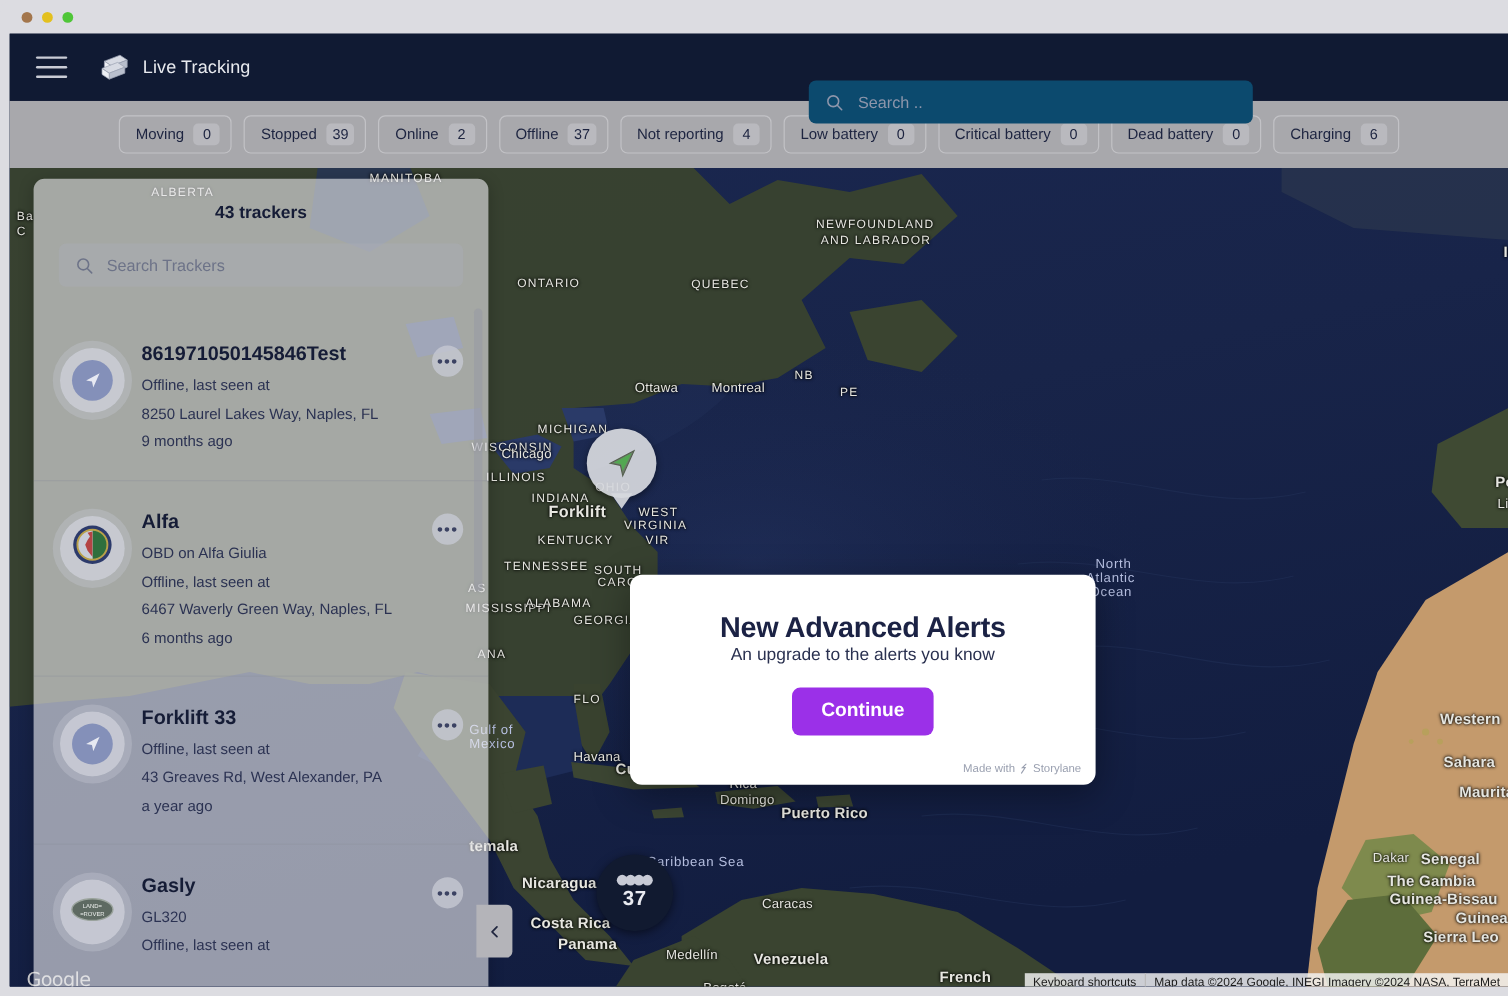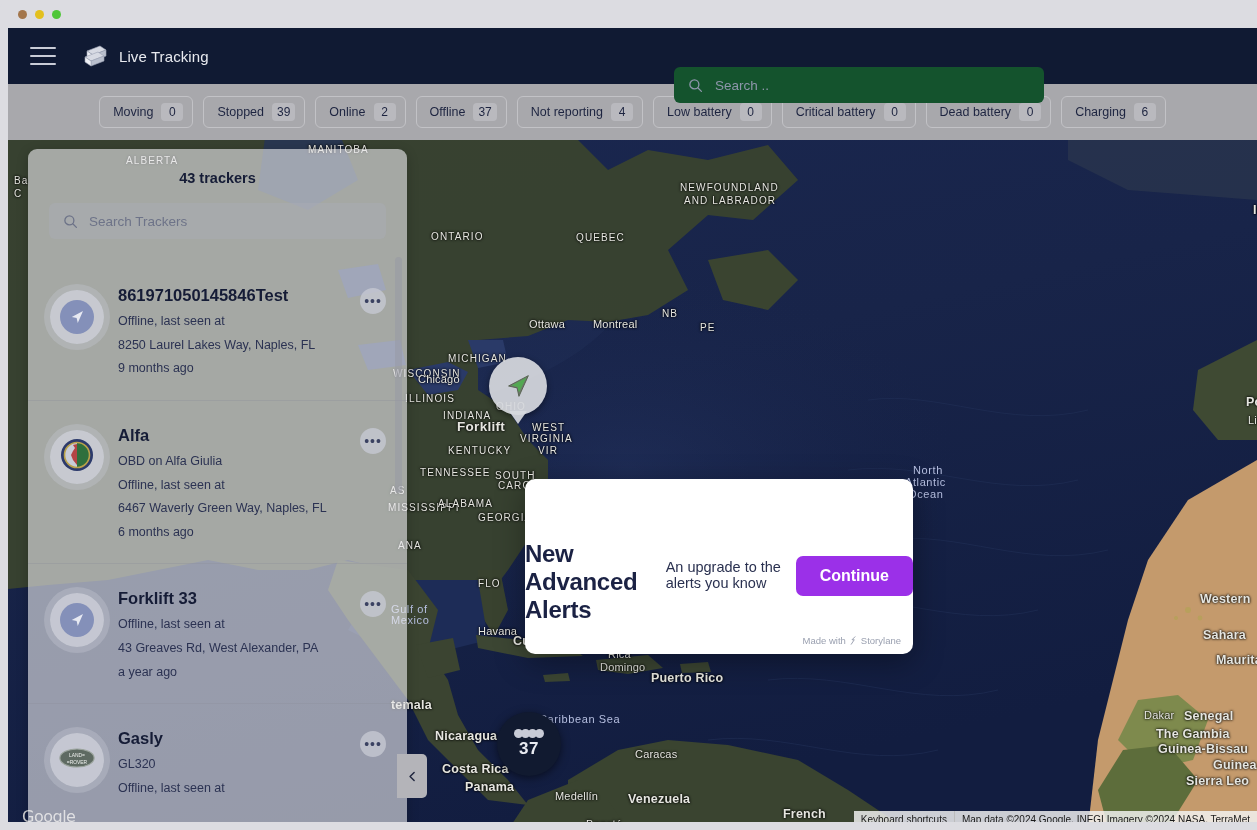--- a/index.html
+++ b/index.html
@@ -36,21 +36,21 @@
     display: flex; align-items: center; padding: 0 0 0 22px;
   }
   .hamburger { width: 26px; height: 18px; display:flex; flex-direction:column; justify-content:space-between; cursor:pointer; }
   .hamburger span { display:block; height: 2px; background: #c9ccd6; border-radius: 1px; }
   .brand { display: flex; align-items: center; gap: 11px; margin-left: 22px; }
   .brand-logo { width: 30px; height: 28px; }
   .brand-title { color: #e8eaef; font-size: 15px; letter-spacing: .1px; }
 
   .nav-search {
     position: absolute; left: 666px; top: 39px; width: 370px; height: 36px;
-    background: #14532d; border-radius: 6px;
+    background: #0c4a6e; border-radius: 6px;
     display: flex; align-items: center; padding: 0 14px; gap: 12px;
   }
   .nav-search .placeholder { color: #8e96ab; font-size: 13.5px; }
   .mag { width: 15px; height: 15px; flex: 0 0 auto; }
 
   
   .chipbar {
     height: 56px; background: #a8a8ac;
     display: flex; align-items: center; justify-content: center; gap: 10px;
     padding: 0 8px;
@@ -176,27 +176,27 @@
   .panel-scrollbar {
     position: absolute; right: 5px; top: 108px; width: 7px; height: 236px;
     background: rgba(150,152,164,.5); border-radius: 4px; cursor: pointer; z-index: 25;
   }
 
   
   .modal {
     position: absolute; left: 517px; top: 339px; width: 388px; height: 175px;
     background: #ffffff; border-radius: 10px; z-index: 60;
     box-shadow: 0 8px 30px rgba(0,0,0,.35);
-    display: flex; flex-direction: row; align-items: center;
+    display: flex; flex-direction: column; align-items: center;
   }
   .modal-title {
     font-size: 24px; font-weight: 700; color: #1b2244; letter-spacing: -.3px;
     margin-top: 31px;
   }
-  .modal-sub { font-size: 14.5px; color: #2a3150; margin-top: 17px; }
+  .modal-sub { font-size: 14.5px; color: #2a3150; }
   .modal-btn {
     margin-top: 19px; background: #9b30e8; color: #fff;
     border: none; border-radius: 7px; padding: 11px 24px;
     font-size: 16px; font-weight: 700; cursor: pointer;
     font-family: "Liberation Sans", sans-serif;
   }
   .storylane {
     position: absolute; right: 12px; bottom: 8px;
     font-size: 9.5px; color: #9aa0b0; display: flex; align-items: center; gap: 3px;
   }

